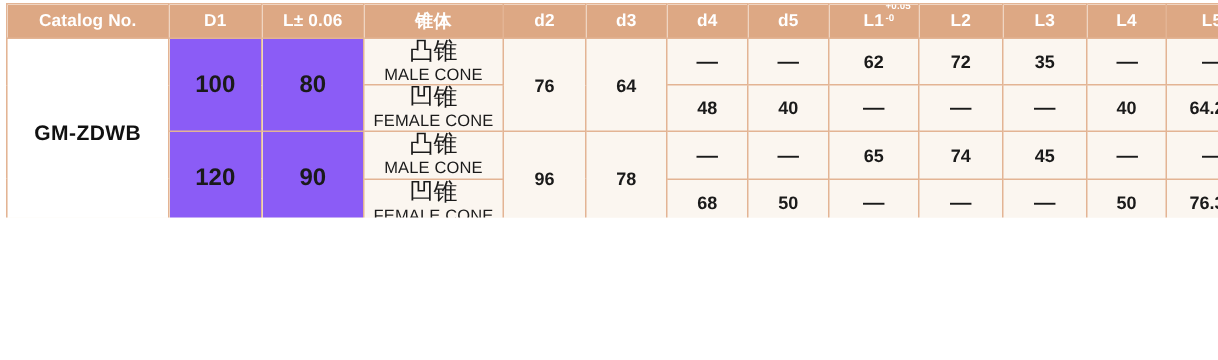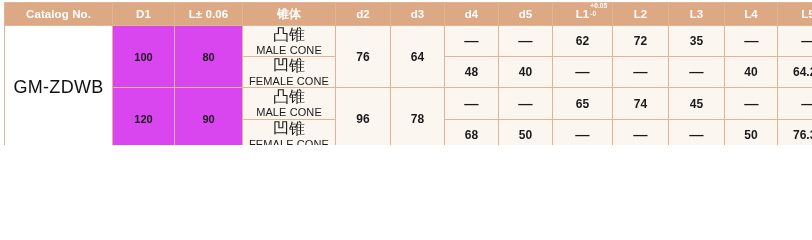--- a/index.html
+++ b/index.html
@@ -39,28 +39,28 @@
     letter-spacing:0.1px;
   }
   thead th.cn{font-size:12px;margin-left:27px;}
   td{
     color:#1a1a1a;
     font-size:11.5px;
     font-weight:bold;
   }
   td.catalog{
     background:#ffffff;
-    font-size:18px;
-    font-weight:normal;
+    font-size:14px;
+    font-weight:bold;
     letter-spacing:0.3px;
     color:#111111;
   }
   td.white{
-    background:#d946ef;
-    font-size:11px;
+    background:#8b5cf6;
+    font-size:16px;
   }
   td.cream{
     background:#fbf6f0;
     font-size:12px;
   }
   td.cone{
     background:#fbf6f0;
     font-weight:normal;
     height:29px;
     line-height:1.12;

